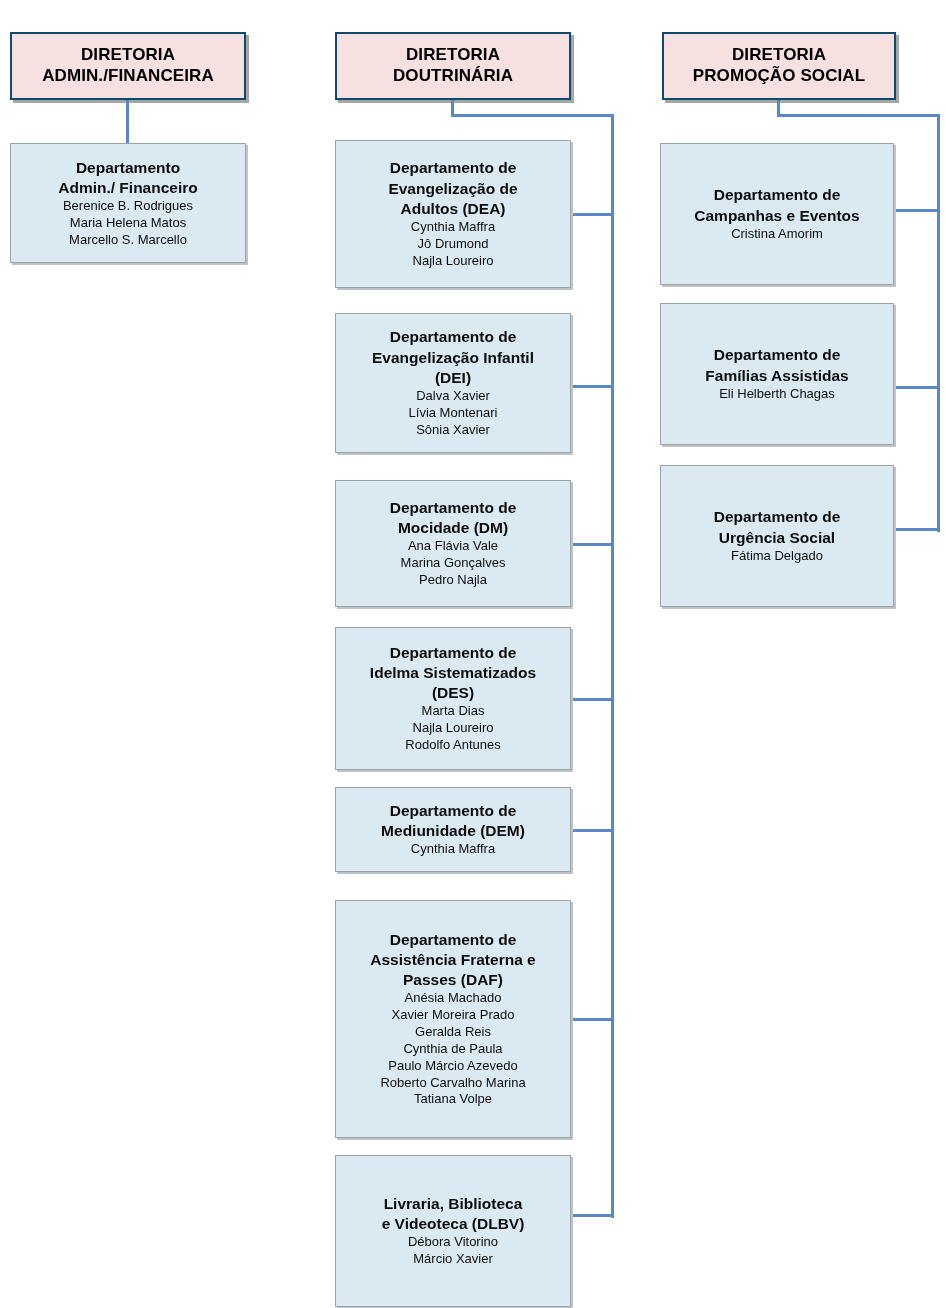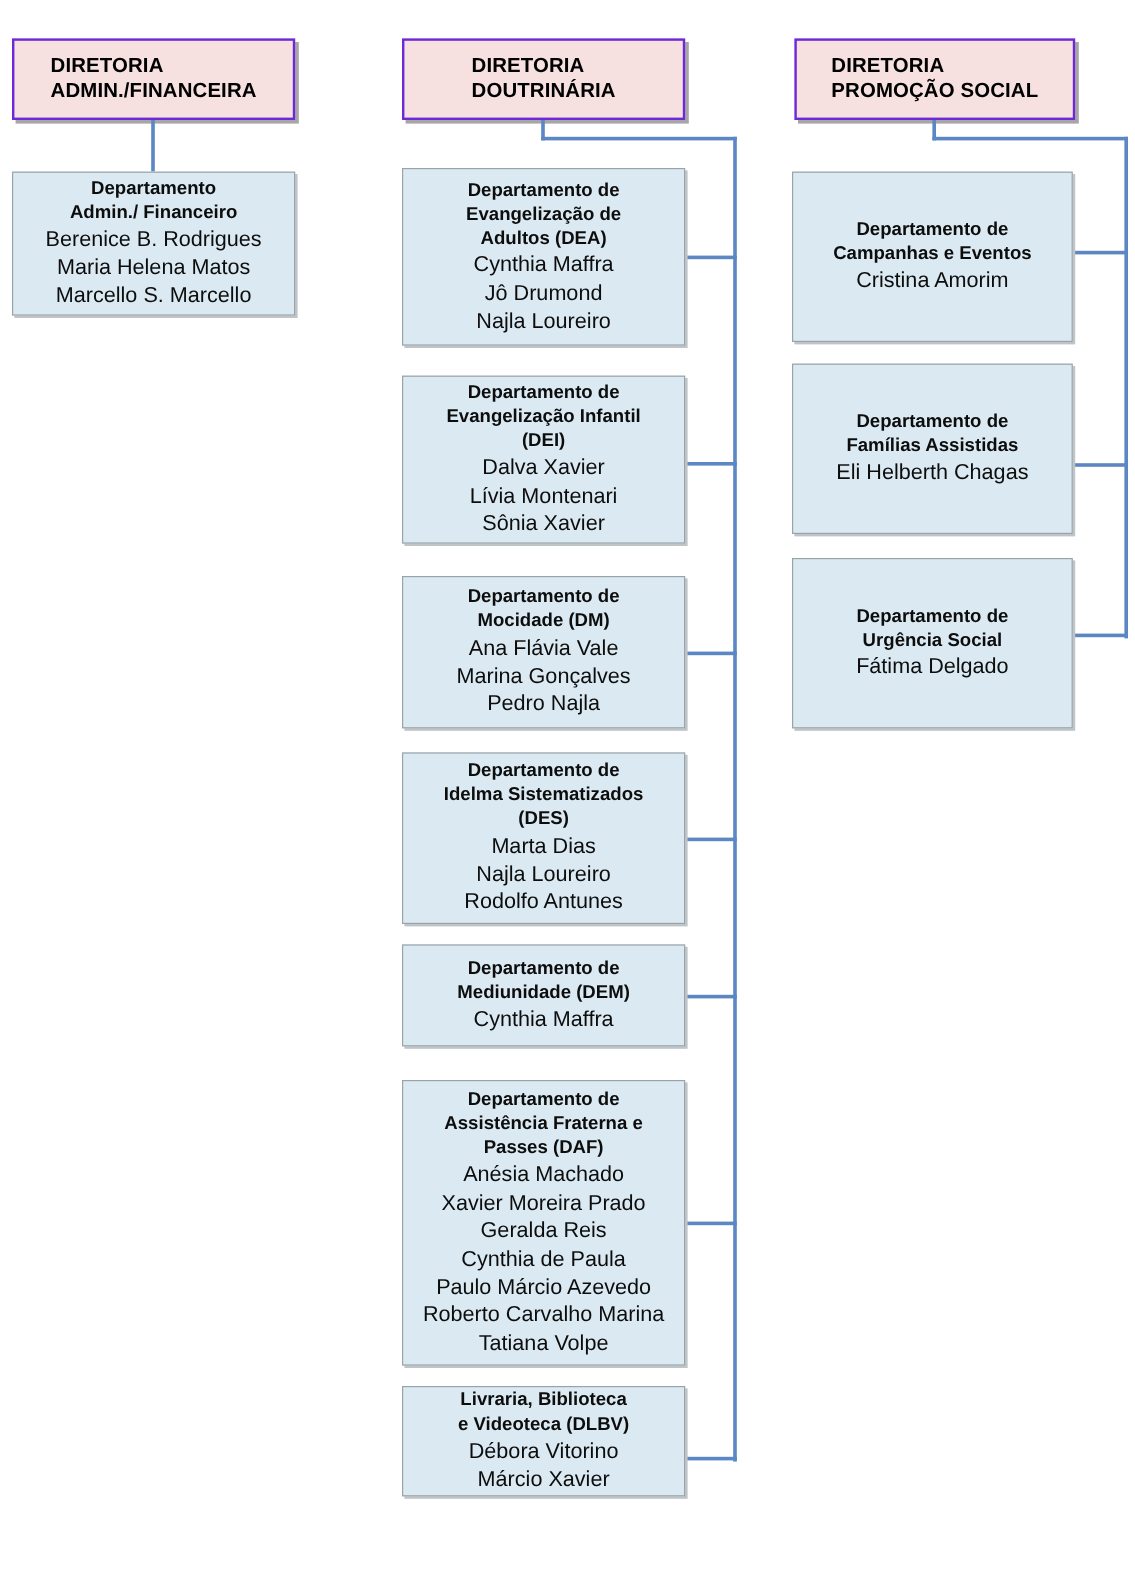--- a/index.html
+++ b/index.html
@@ -18,26 +18,26 @@
     height: 1308px;
     background: #ffffff;
     overflow: hidden;
   }
 
   
   .dir-box {
     position: absolute;
     box-sizing: border-box;
     background: #f6e0e0;
-    border: 2px solid #6d28d9;
+    border: 2px solid #0c4a6e;
     box-shadow: 3px 3px 0 0 #a6a6a6;
     display: flex;
     align-items: center;
     justify-content: center;
-    text-align: left;
+    text-align: center;
     color: #000000;
     font-weight: bold;
     font-size: 17px;
     line-height: 1.22;
     letter-spacing: 0.1px;
     padding: 2px 4px;
   }
   .dir-box .lines {
     display: block;
   }
@@ -63,21 +63,21 @@
   }
   .dept-title {
     font-weight: bold;
     font-size: 15.5px;
     line-height: 1.30;
     display: block;
     white-space: nowrap;
   }
   .dept-name {
     font-weight: normal;
-    font-size: 18px;
+    font-size: 13px;
     line-height: 1.30;
     display: block;
     white-space: nowrap;
   }
 
   
   .conn-v {
     position: absolute;
     width: 3px;
     background: #5b87c4;
@@ -163,21 +163,21 @@
       <span class="dept-title">Passes (DAF)</span>
       <span class="dept-name">Anésia Machado</span>
       <span class="dept-name">Xavier Moreira Prado</span>
       <span class="dept-name">Geralda Reis</span>
       <span class="dept-name">Cynthia de Paula</span>
       <span class="dept-name">Paulo Márcio Azevedo</span>
       <span class="dept-name">Roberto Carvalho Marina</span>
       <span class="dept-name">Tatiana Volpe</span>
     </div>
     <div class="conn-h" style="left: 571px; top: 1214px; width: 43px;"></div>
-    <div class="dept-box" style="left: 335px; top: 1155px; width: 236px; height: 92px;">
+    <div class="dept-box" style="left: 335px; top: 1155px; width: 236px; height: 152px;">
       <span class="dept-title">Livraria, Biblioteca</span>
       <span class="dept-title">e Videoteca (DLBV)</span>
       <span class="dept-name">Débora Vitorino</span>
       <span class="dept-name">Márcio Xavier</span>
     </div>
     <div class="dir-box" style="left: 662px; top: 32px; width: 234px; height: 68px;">
       <div class="lines">
         <span class="l">DIRETORIA</span>
         <span class="l">PROMOÇÃO SOCIAL</span>
       </div>

